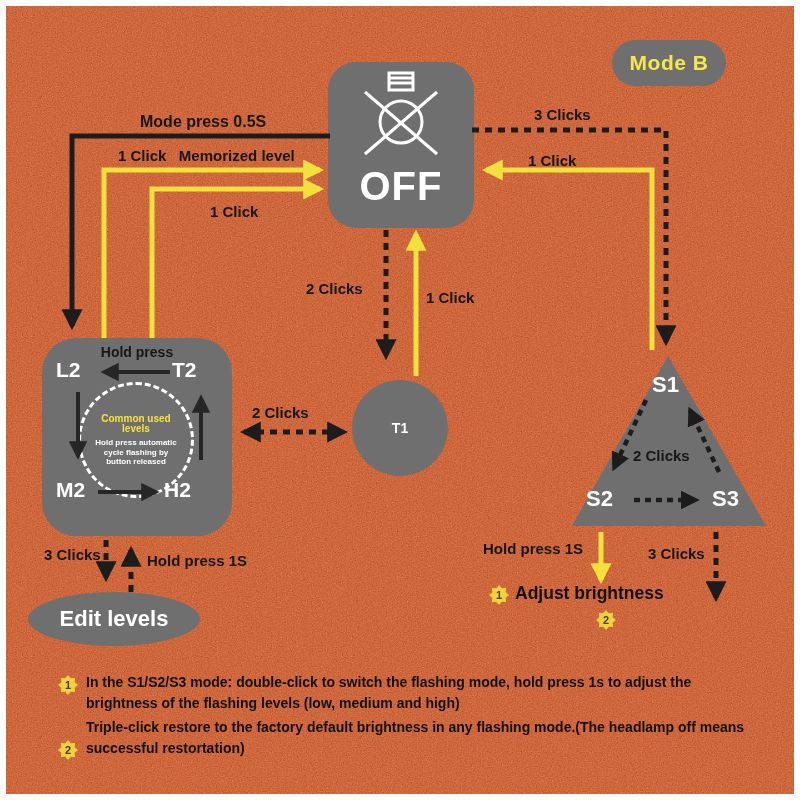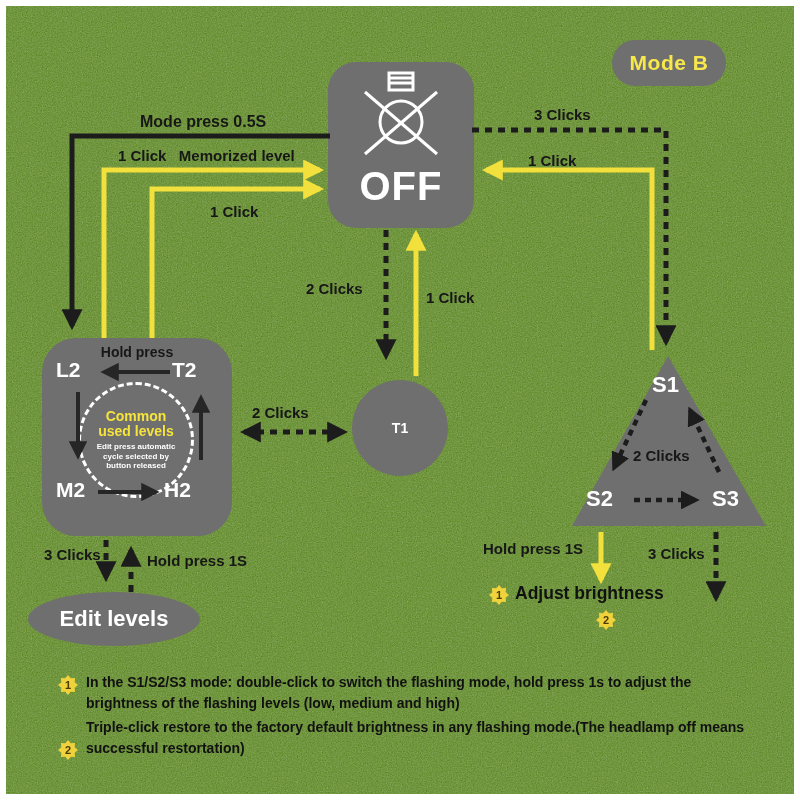--- a/index.html
+++ b/index.html
@@ -1,18 +1,18 @@
 <!DOCTYPE html>
 <html><head>
 <meta charset="utf-8">
 <style>
   html,body{margin:0;padding:0;}
   #stage{
     position:relative; width:800px; height:800px; overflow:hidden;
-    background:#4d7c0f;
+    background:#c2410c;
     font-family:"Liberation Sans", sans-serif;
     font-weight:bold; color:#1c1c1c;
   }
   .noise{position:absolute;left:0;top:0;z-index:0;pointer-events:none;}
   .frame{position:absolute;inset:0;border:6px solid #ffffff;z-index:6;pointer-events:none;}
 
   .node{position:absolute;background:#6f6f6f;z-index:1;}
   .lbl{position:absolute;z-index:3;font-size:15px;white-space:pre;color:#171717;}
   .wlbl{position:absolute;z-index:3;color:#ffffff;font-size:21px;}
   #arrowsvg{position:absolute;left:0;top:0;z-index:2;pointer-events:none;}
@@ -22,21 +22,21 @@
   #modeB span{color:#f6e84c;font-size:21px;letter-spacing:.5px;}
 
   #offBox{left:328px;top:62px;width:146px;height:166px;border-radius:28px;
           display:flex;flex-direction:column;align-items:center;justify-content:flex-start;}
   #offText{color:#fff;font-size:40px;letter-spacing:1px;margin-top:2px;}
 
   #lvlBox{left:42px;top:338px;width:190px;height:198px;border-radius:34px;}
   #lvlCircle{position:absolute;left:78px;top:382px;width:116px;height:116px;z-index:1;
              border:3px dashed #ffffff;border-radius:50%;box-sizing:border-box;
              display:flex;flex-direction:column;align-items:center;justify-content:center;text-align:center;}
-  #lvlCircleTitle{color:#f6e43c;font-size:14px;line-height:1.08;width:82px;}
+  #lvlCircleTitle{color:#f6e43c;font-size:10px;line-height:1.08;width:82px;}
   #lvlCircleNote{color:#ffffff;font-size:8px;line-height:1.18;width:86px;margin-top:3px;}
   #lvlHold{left:42px;top:344px;width:190px;text-align:center;font-size:14px;}
 
   #t1Circle{left:352px;top:380px;width:96px;height:96px;border-radius:50%;
             display:flex;align-items:center;justify-content:center;}
   #t1Circle span{color:#fff;font-size:14px;}
 
   #editLvl{left:28px;top:592px;width:172px;height:54px;border-radius:50%;
            display:flex;align-items:center;justify-content:center;}
   #editLvl span{color:#fff;font-size:22px;}
@@ -80,21 +80,21 @@
   </div>
 
   <div class="node" id="lvlBox"></div>
   <div class="lbl" id="lvlHold">Hold press</div>
   <div class="wlbl" style="left:56px;top:358px;">L2</div>
   <div class="wlbl" style="left:172px;top:358px;">T2</div>
   <div class="wlbl" style="left:56px;top:478px;">M2</div>
   <div class="wlbl" style="left:164px;top:478px;">H2</div>
   <div id="lvlCircle">
     <div id="lvlCircleTitle">Common used levels</div>
-    <div id="lvlCircleNote">Edit press automatic cycle selected by button released</div>
+    <div id="lvlCircleNote">Hold press automatic cycle flashing by button released</div>
   </div>
 
   <div class="node" id="t1Circle">
     <span>T1</span>
   </div>
 
   <div class="wlbl" style="left:652px;top:372px;font-size:22px;">S1</div>
   <div class="wlbl" style="left:586px;top:486px;font-size:22px;">S2</div>
   <div class="wlbl" style="left:712px;top:486px;font-size:22px;">S3</div>
 

